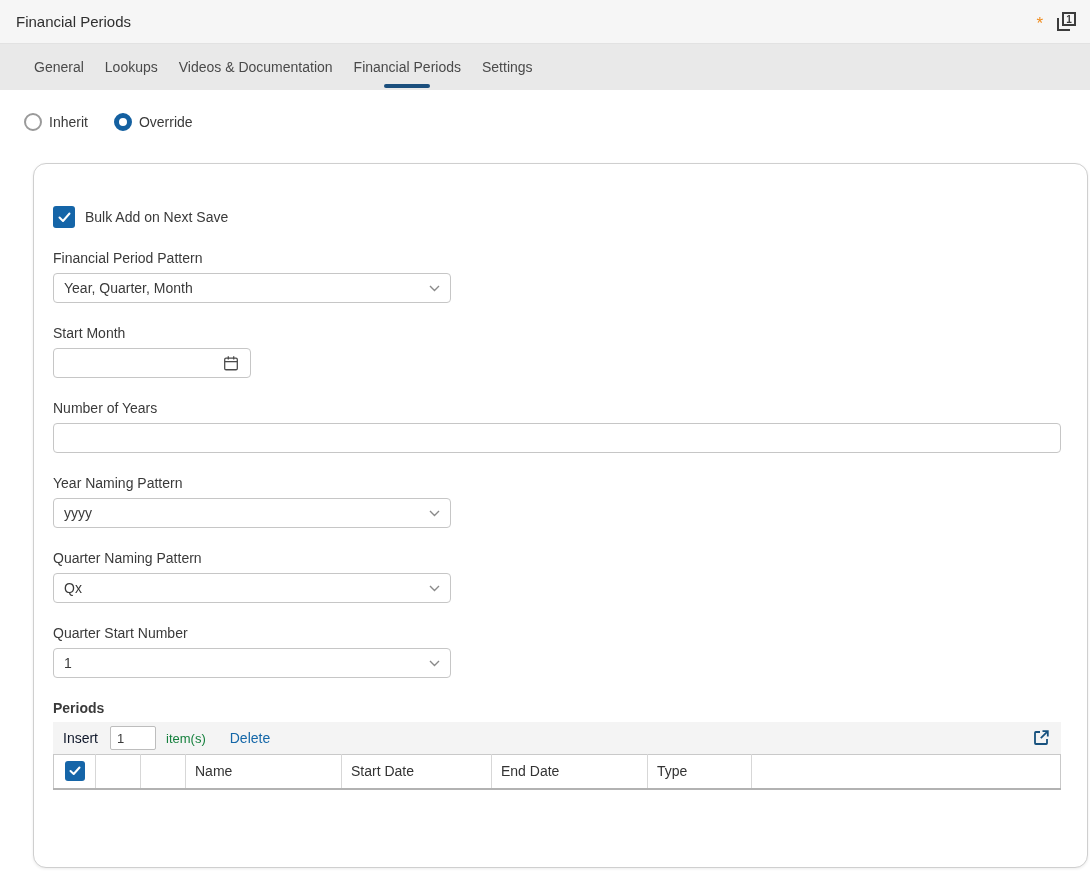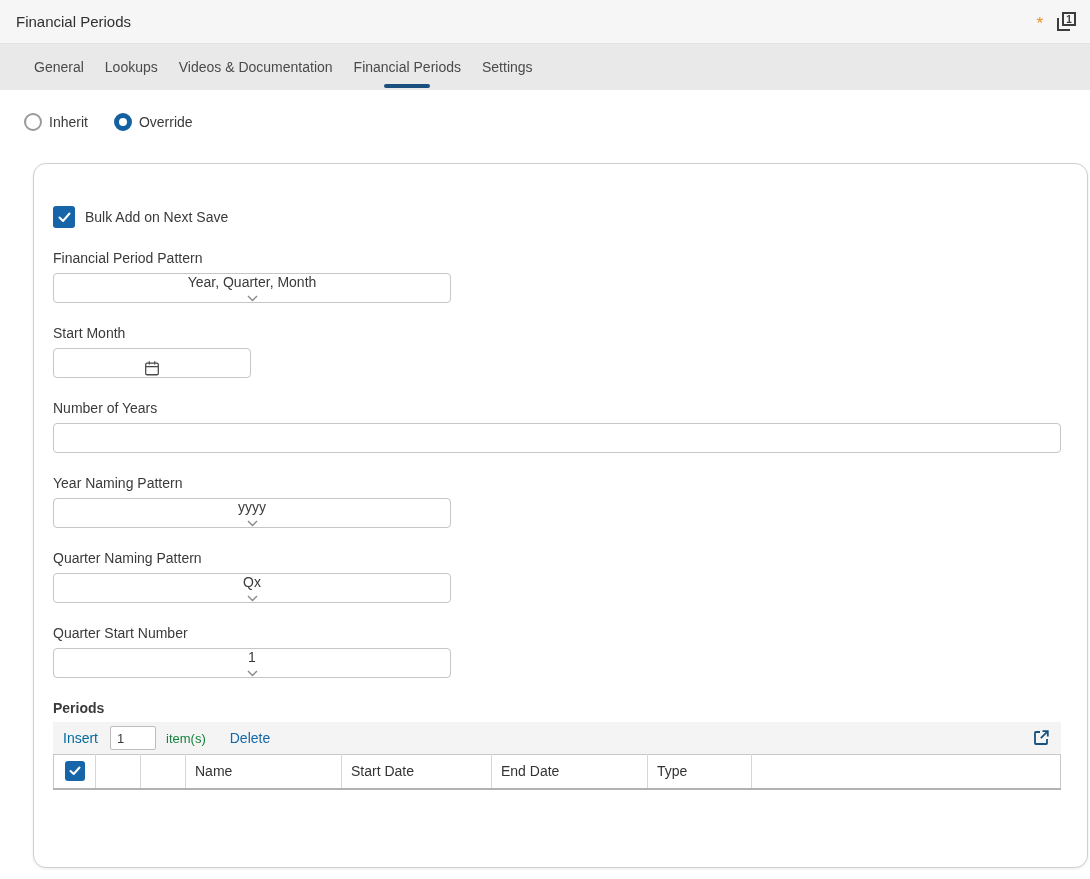--- a/index.html
+++ b/index.html
@@ -27,32 +27,32 @@
   
   .panel{ position:absolute; left:33px; top:163px; width:1055px; height:705px; background:#fff; border:1px solid #cfcfcf; border-radius:13px; box-shadow:0 1px 3px rgba(0,0,0,.08); padding:42px 26px 25px 19px; }
 
   .checkrow{ display:flex; align-items:center; gap:10px; cursor:pointer; }
   .checkbox{ width:22px; height:22px; background:#1565a8; border-radius:3px; display:flex; align-items:center; justify-content:center; }
   .checkbox svg{ width:13px; height:11px; }
   .checkrow .lbl{ font-size:14px; color:#3a3a3a; }
 
   .fgroup{ margin-top:22px; }
   .fgroup .flabel{ font-size:14px; color:#3a3a3a; margin-bottom:7px; }
-  .control{ height:30px; border:1px solid #c6c6c6; border-radius:4px; background:#fff; display:flex; align-items:center; padding:0 10px; font-size:14px; color:#3a3a3a;flex-direction:column; }
+  .control{ height:30px; border:1px solid #c6c6c6; border-radius:4px; background:#fff; display:flex; align-items:center; padding:0 10px; font-size:14px; color:#3a3a3a; }
   .control.select{ width:398px; justify-content:space-between; cursor:pointer; }
   .control.date{ width:198px; justify-content:flex-end; }
   .chev svg{ width:11px; height:7px; display:block; }
   .calbtn{ cursor:pointer; display:flex; align-items:center; }
   .calbtn svg{ width:18px; height:18px; display:block; }
   input.text{ width:100%; height:30px; border:1px solid #c6c6c6; border-radius:4px; font-family:inherit; font-size:14px; padding:0 10px; color:#3a3a3a; outline:none; }
 
   
   .plabel{ font-size:14px; color:#3a3a3a; margin-top:22px; margin-bottom:6px;font-weight:bold; }
   .gridtoolbar{ height:32px; background:#f4f4f4; display:flex; align-items:center; padding:0 10px; }
-  .tb-insert{ font-size:14px; color:#0369a1; margin-right:12px; }
+  .tb-insert{ font-size:14px; color:#0f172a; margin-right:12px; }
   .tb-count{ width:46px; height:24px; border:1px solid #bdbdbd; border-radius:2px; background:#fff; font-family:inherit; font-size:13px; padding:0 6px; color:#3a3a3a; outline:none; }
   .tb-items{ font-size:13px; color:#15803d; margin-left:10px; margin-right:24px; }
   .tb-delete{ font-size:14px; color:#1467a8; cursor:pointer; }
   .tb-spacer{ flex:1; }
   .expandbtn{ cursor:pointer; display:flex; align-items:center; }
   .expandbtn svg{ width:20px; height:20px; display:block; }
 
   table.grid{ width:100%; border-collapse:collapse; border:1px solid #c9c9c9; border-bottom:2px solid #b2b2b2; }
   table.grid th{ height:34px; border-right:1px solid #d7d7d7; font-size:14px; font-weight:normal; color:#333; text-align:left; padding:0 9px; background:#fff; }
   table.grid th:last-child{ border-right:none; }

